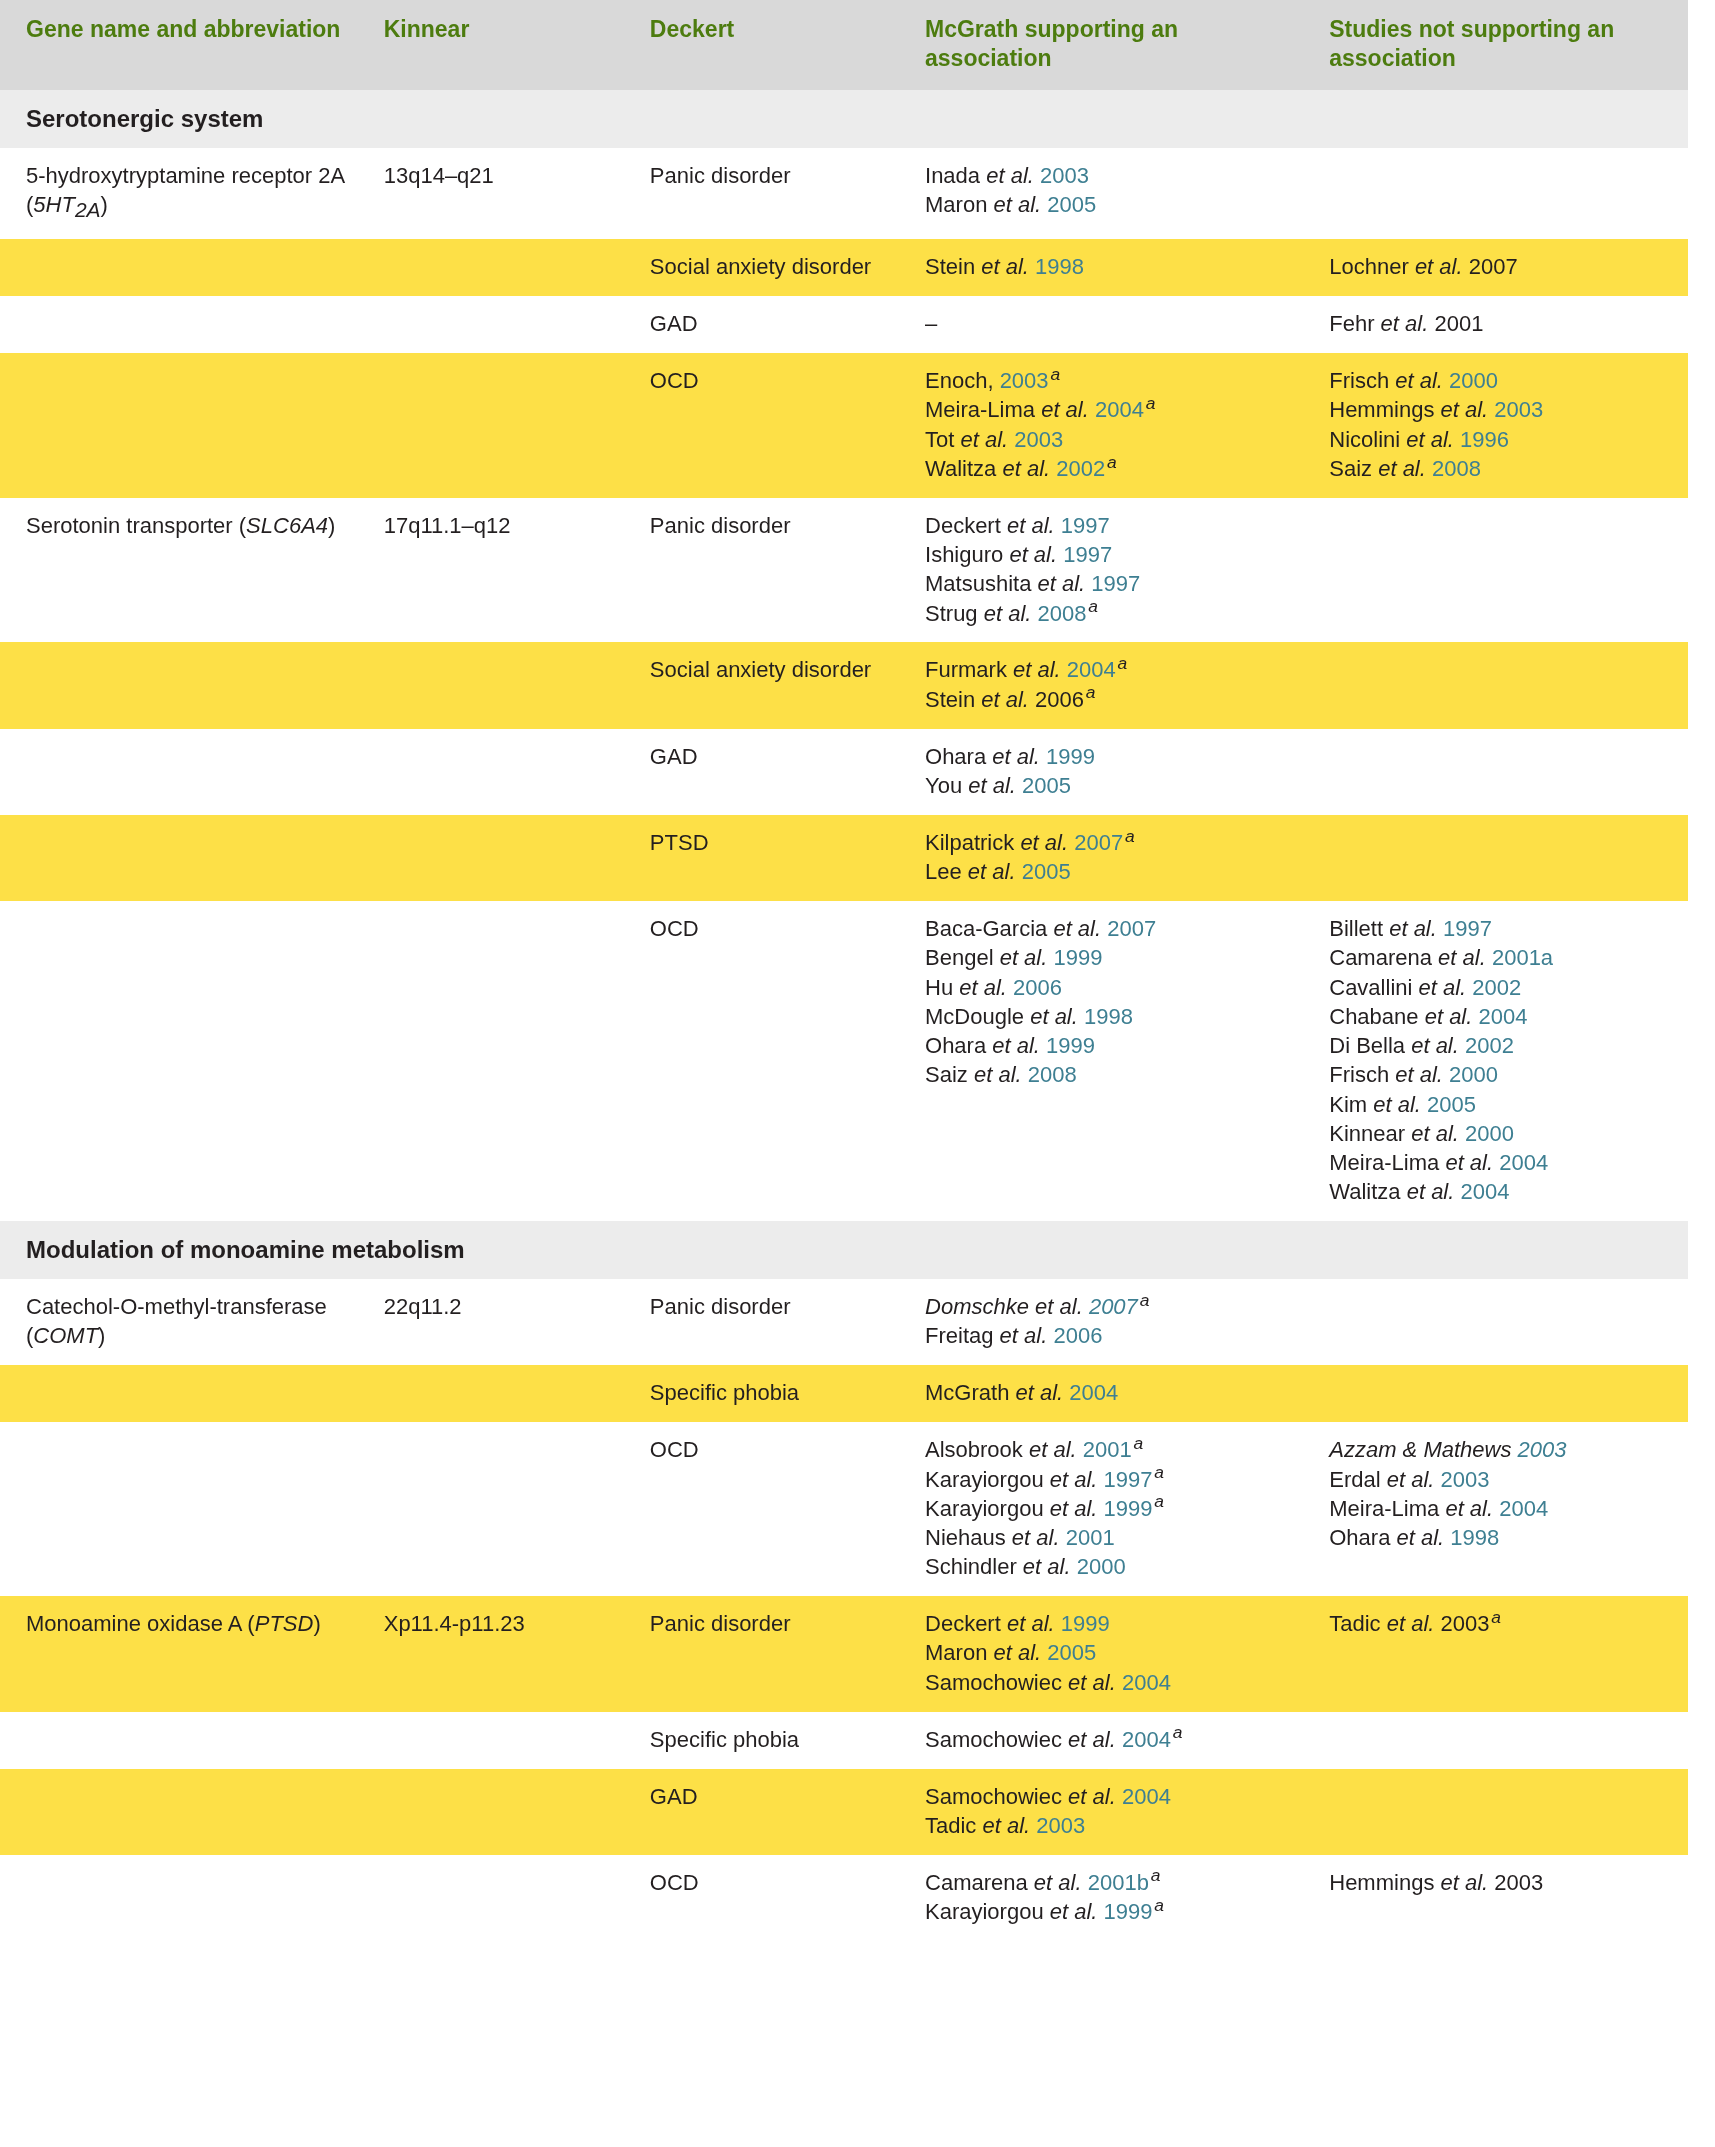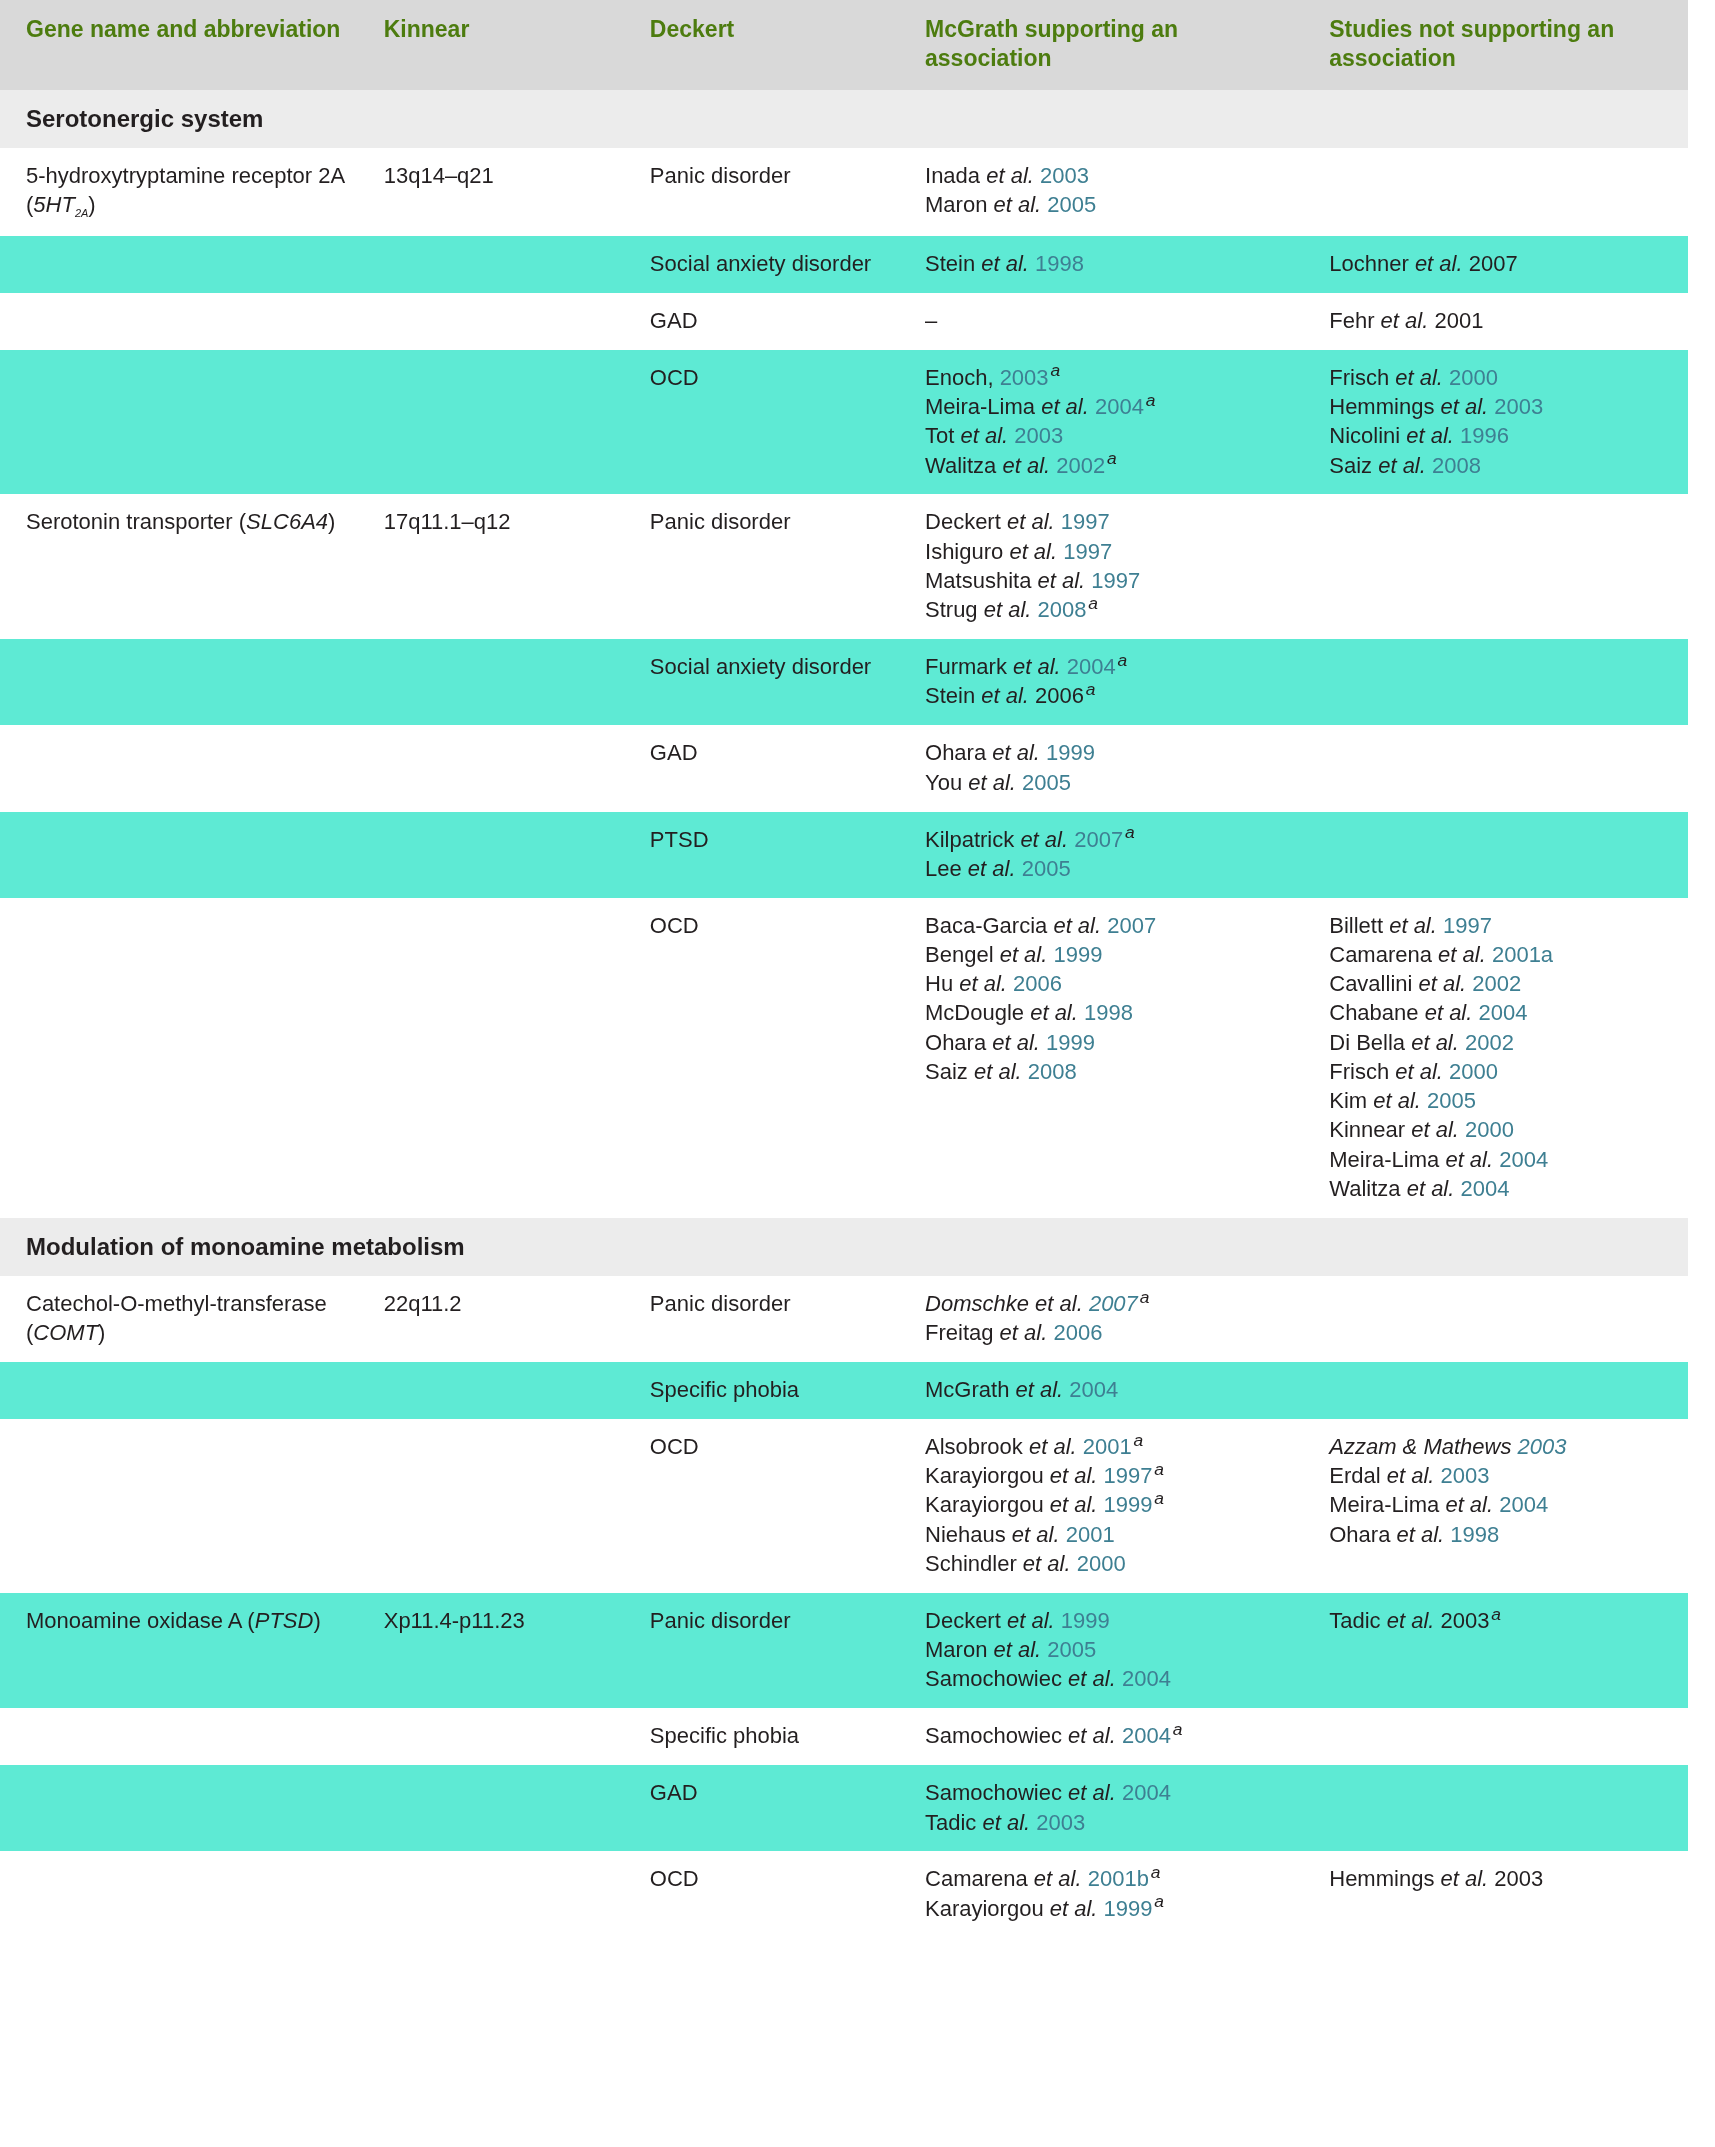--- a/index.html
+++ b/index.html
@@ -50,36 +50,36 @@
 
   tbody td {
     vertical-align: top;
     font-size: 22px;
     line-height: 1.33;
     padding: 13px 16.5px 14.7px 16.5px;
     color: #231f20;
   }
   tbody td.gene { padding-left: 26px; }
 
-  tr.shade td { background: #5eead4; }
+  tr.shade td { background: #fde047; }
   tr.plain td { background: #ffffff; }
 
   .ref { display: block; white-space: nowrap; }
   .yr { color: #3e7f92; }
   .yr-dark { color: #231f20; }
   i, .ital { font-style: italic; }
   .sup-a {
     font-style: italic;
     font-size: 17.4px;
     vertical-align: super;
     line-height: 0;
     padding-left: 1.8px;
   }
   sub {
-    font-size: 11px;
+    font-size: 21px;
     font-style: italic;
   }
   .dash { color: #231f20; }
   .italic-ref { font-style: italic; }
   .italic-ref .yr { font-style: italic; }
 </style>
 </head>
 <body>
 
 <div class="table-wrap">

